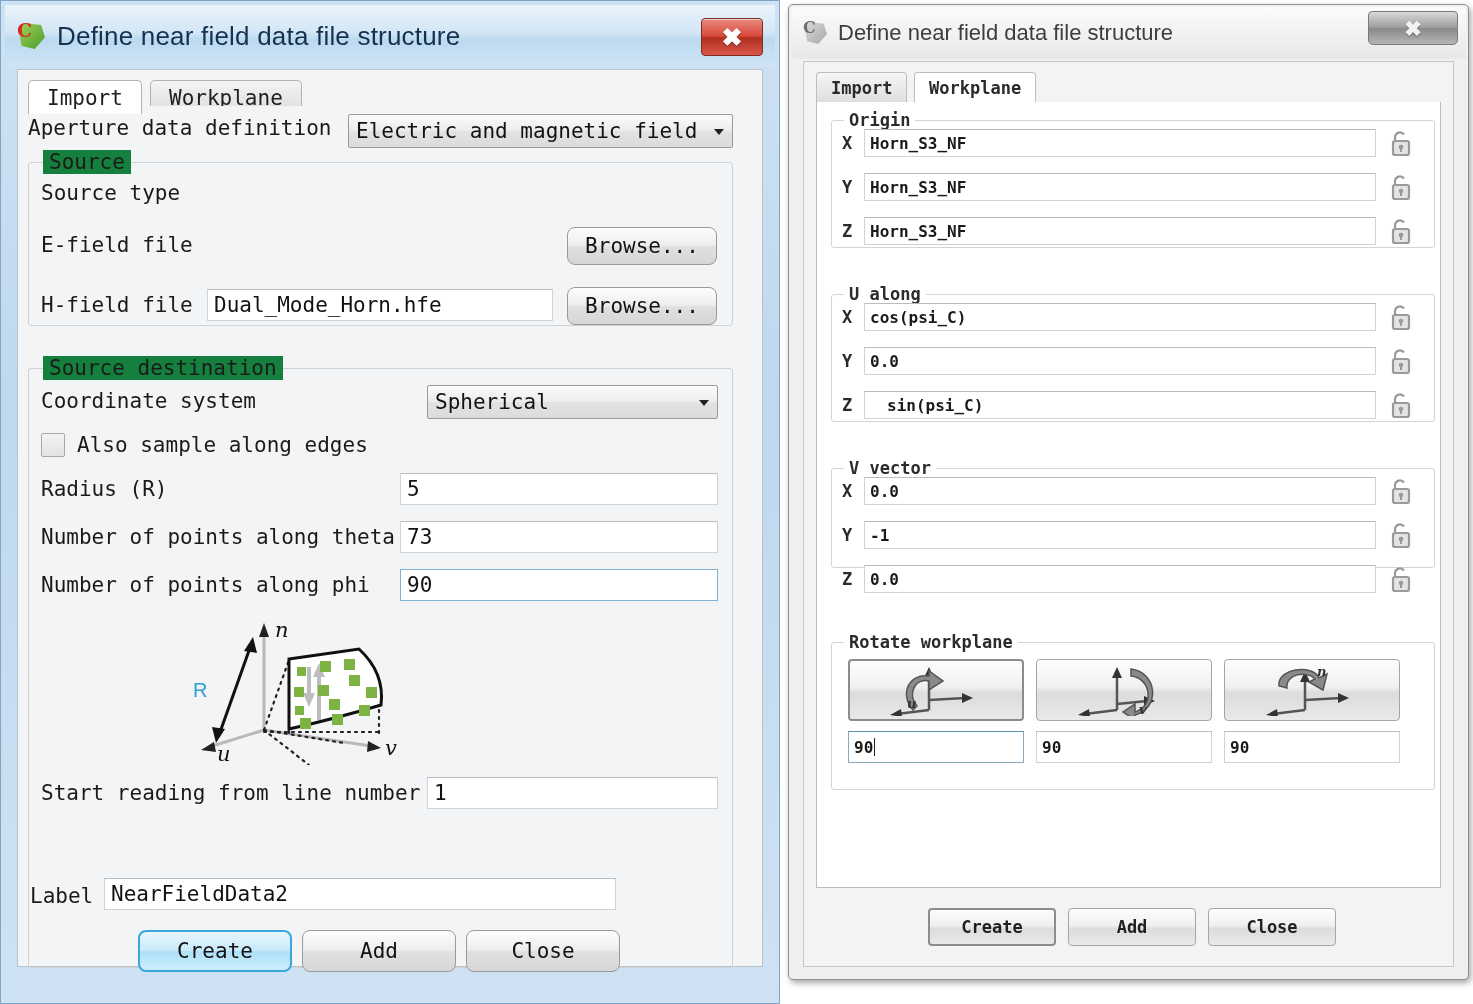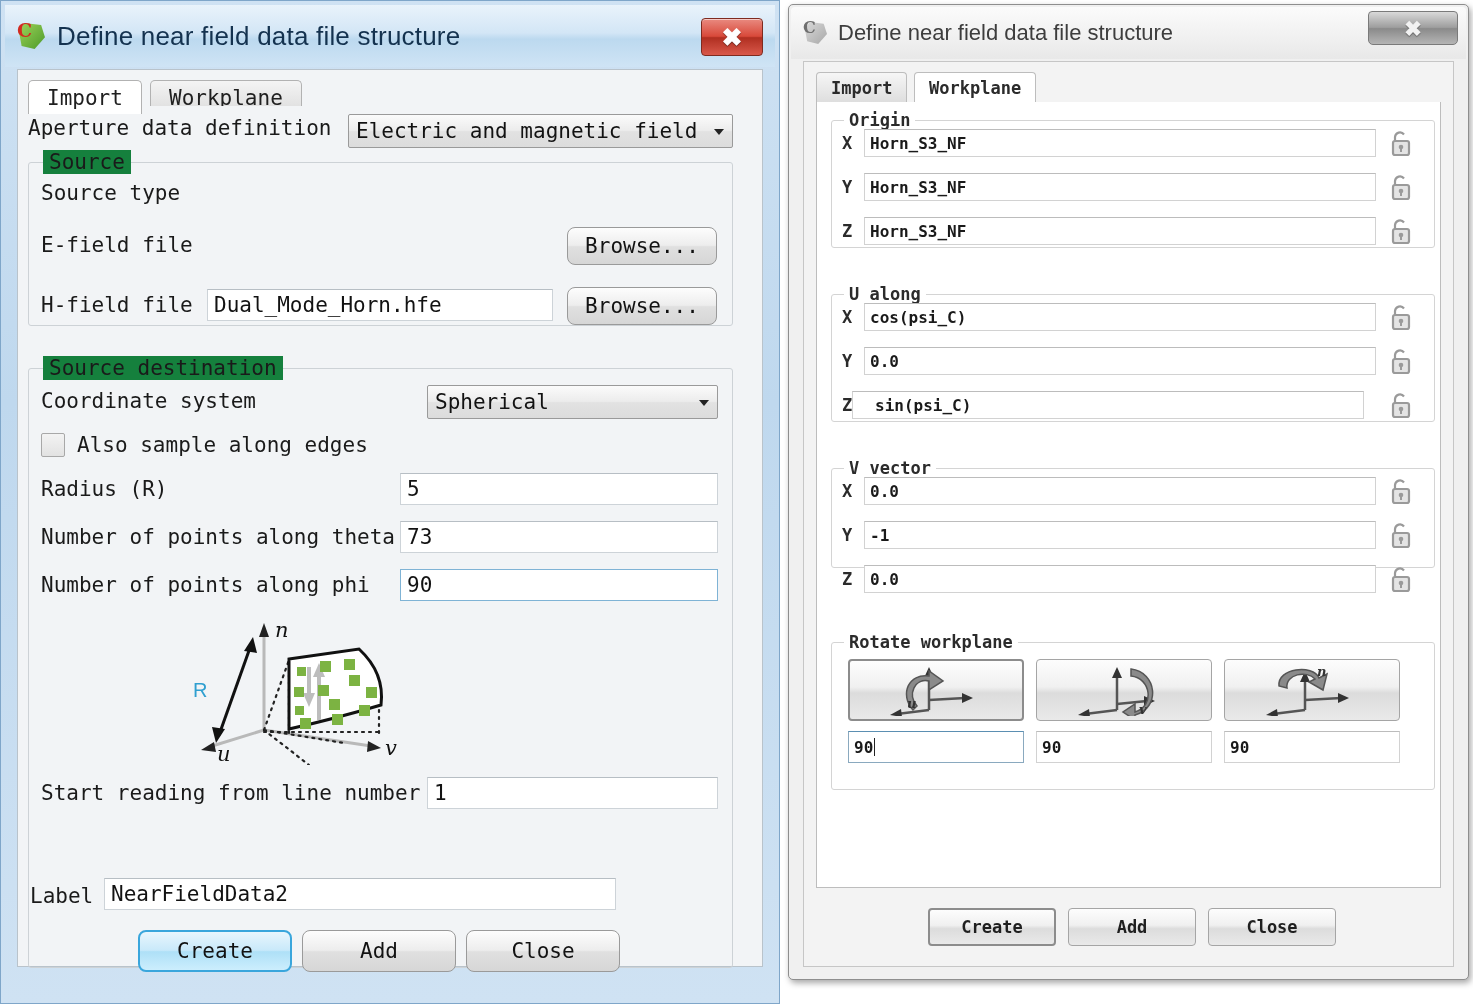--- a/index.html
+++ b/index.html
@@ -411,21 +411,21 @@
               <g fill="none" stroke="#9a9a9a" stroke-width="2.2">
             <rect x="9" y="12" width="16" height="14" rx="2" fill="#e4e4e4"></rect>
             <path d="M11 12 v-4 a5 5 0 0 1 9 -2.5"></path>
               </g>
             <circle cx="17" cy="18" r="2.3" fill="#9a9a9a"></circle>
               <rect x="16" y="19" width="2" height="4" fill="#9a9a9a"></rect>
           </svg>
         </div>
 
         <div class="rlbl" style="position:absolute;left:10px;top:100px;">Z</div>
-        <div class="rtxt" style="position:absolute;left:20px;top:96px;width:512px;padding-left:22px;">sin(psi_C)</div>
+        <div class="rtxt" style="position:absolute;left:32px;top:96px;width:512px;padding-left:22px;">sin(psi_C)</div>
         <div class="lockbtn" style="position:absolute;left:552px;top:96px;">
           <svg width="34" height="30" viewBox="0 0 34 30">
               <g fill="none" stroke="#9a9a9a" stroke-width="2.2">
             <rect x="9" y="12" width="16" height="14" rx="2" fill="#e4e4e4"></rect>
             <path d="M11 12 v-4 a5 5 0 0 1 9 -2.5"></path>
               </g>
             <circle cx="17" cy="18" r="2.3" fill="#9a9a9a"></circle>
               <rect x="16" y="19" width="2" height="4" fill="#9a9a9a"></rect>
           </svg>
         </div>

